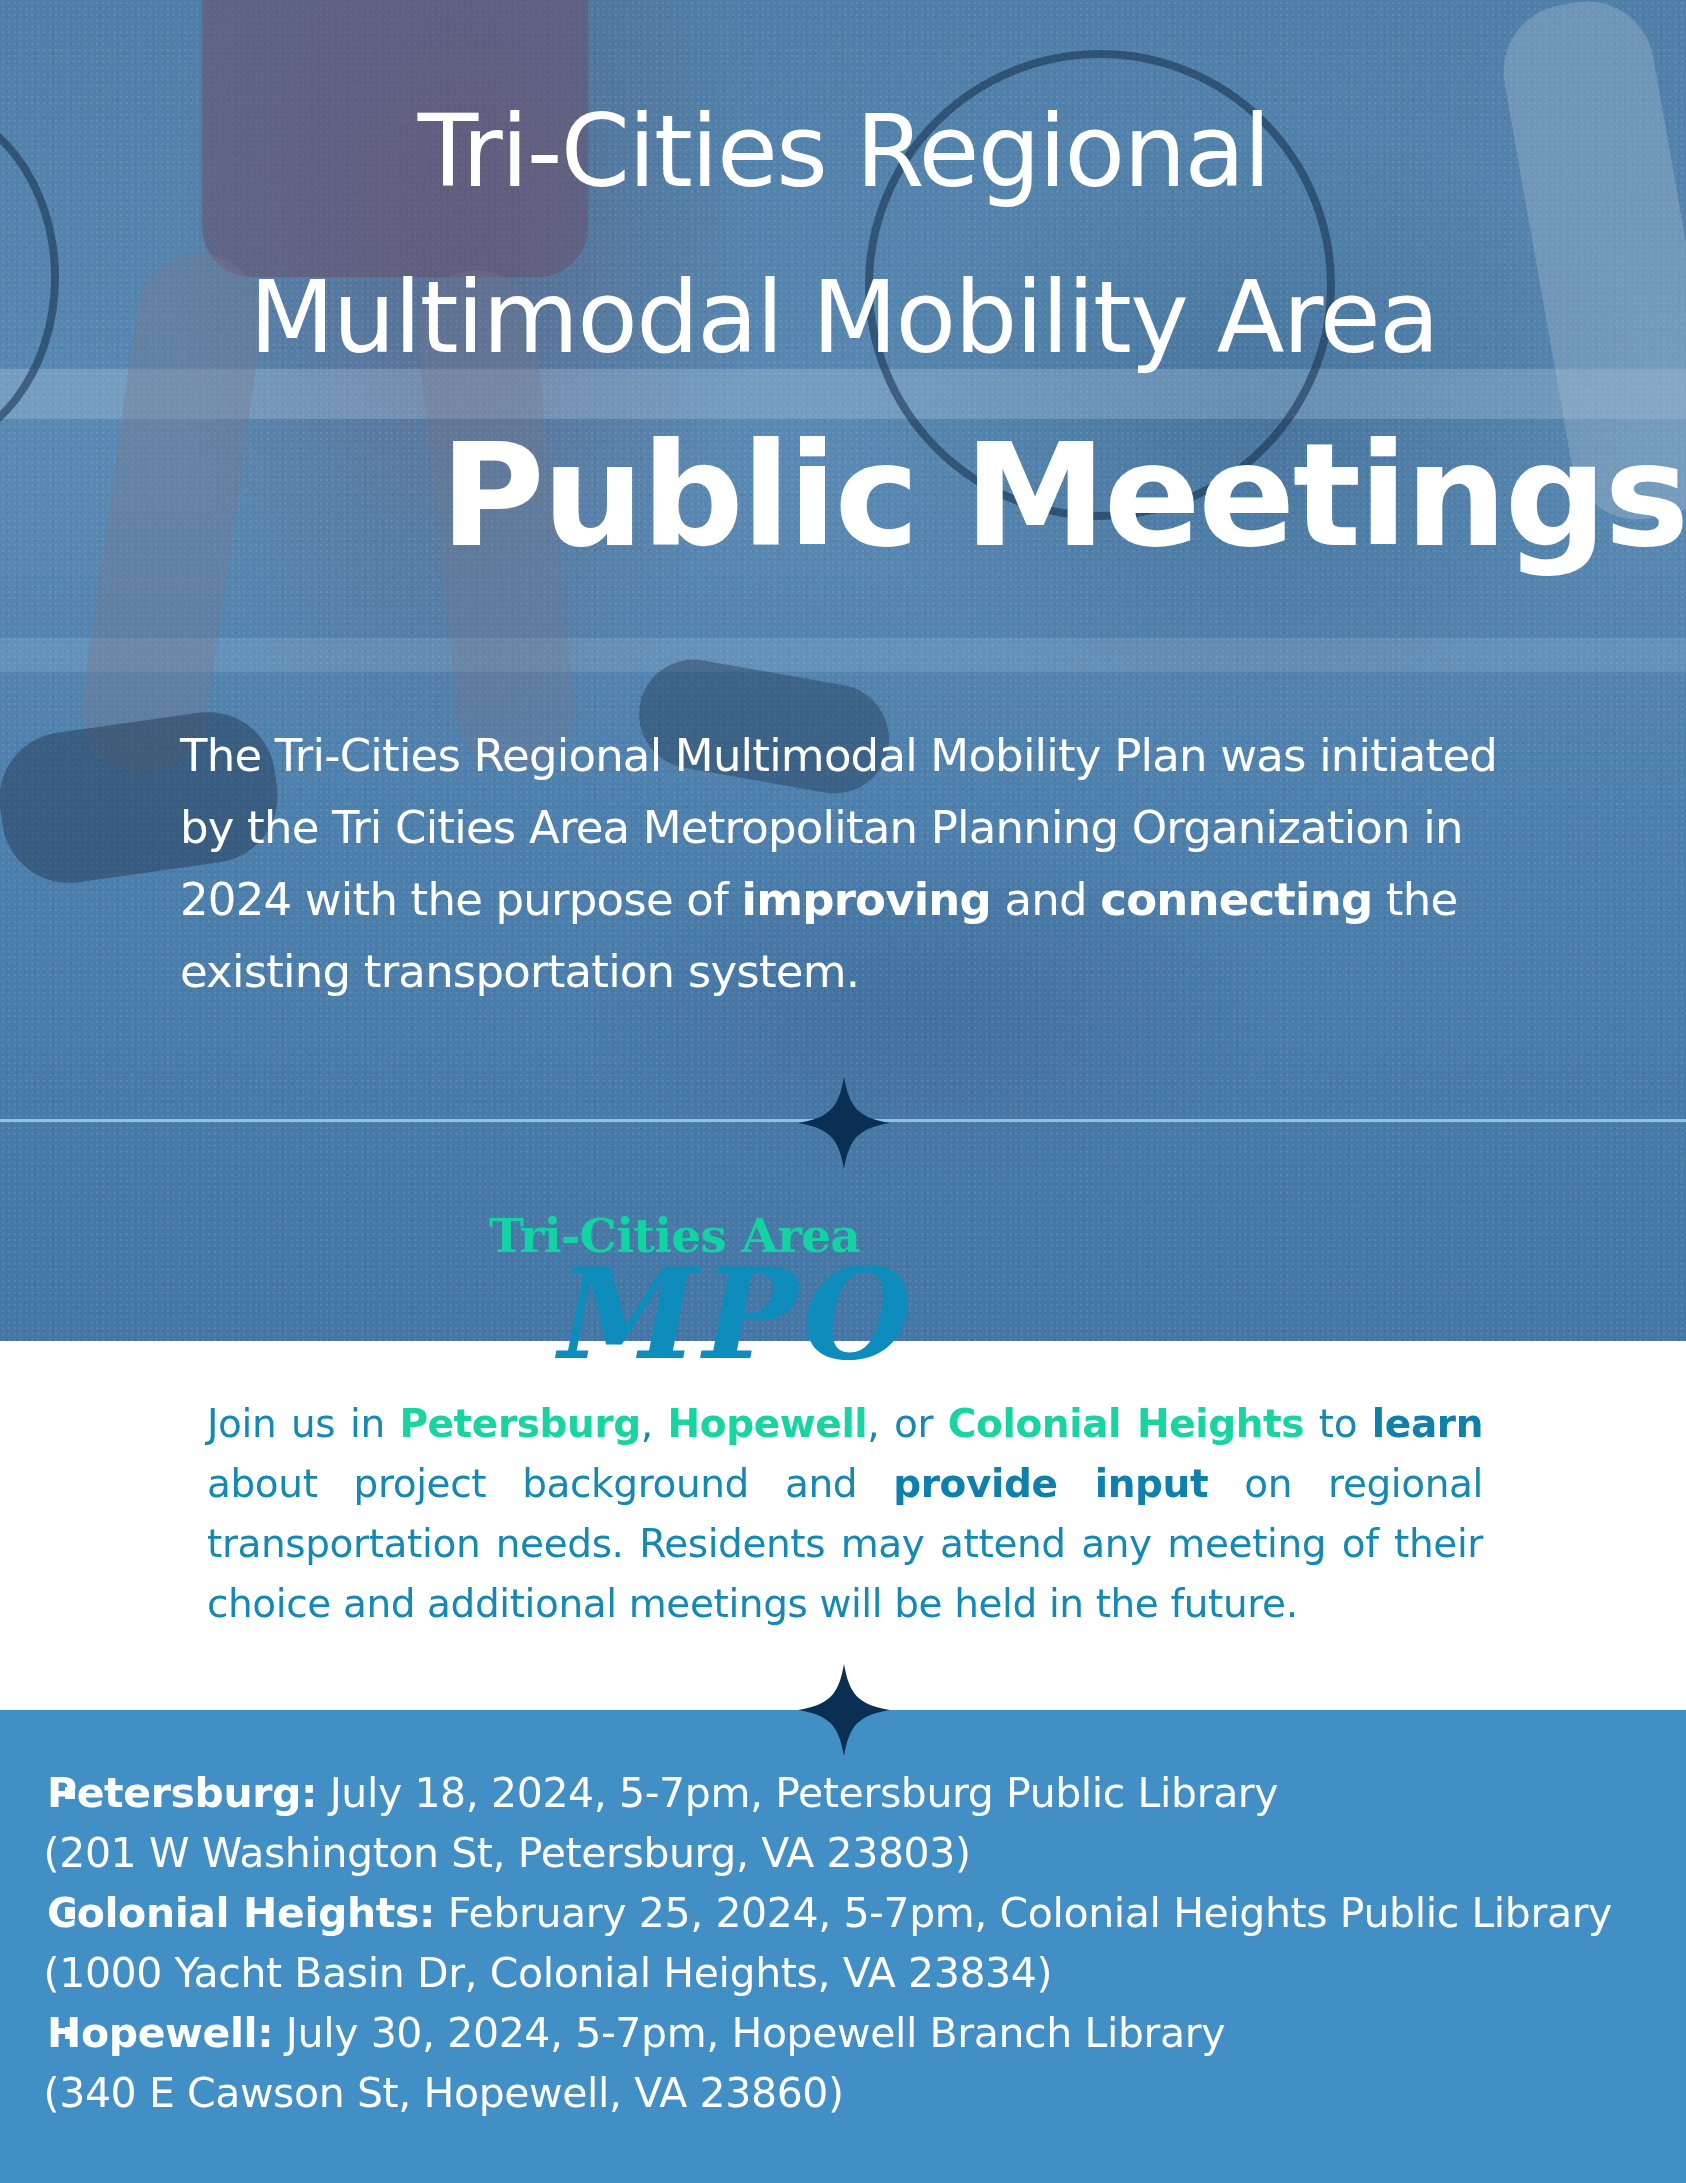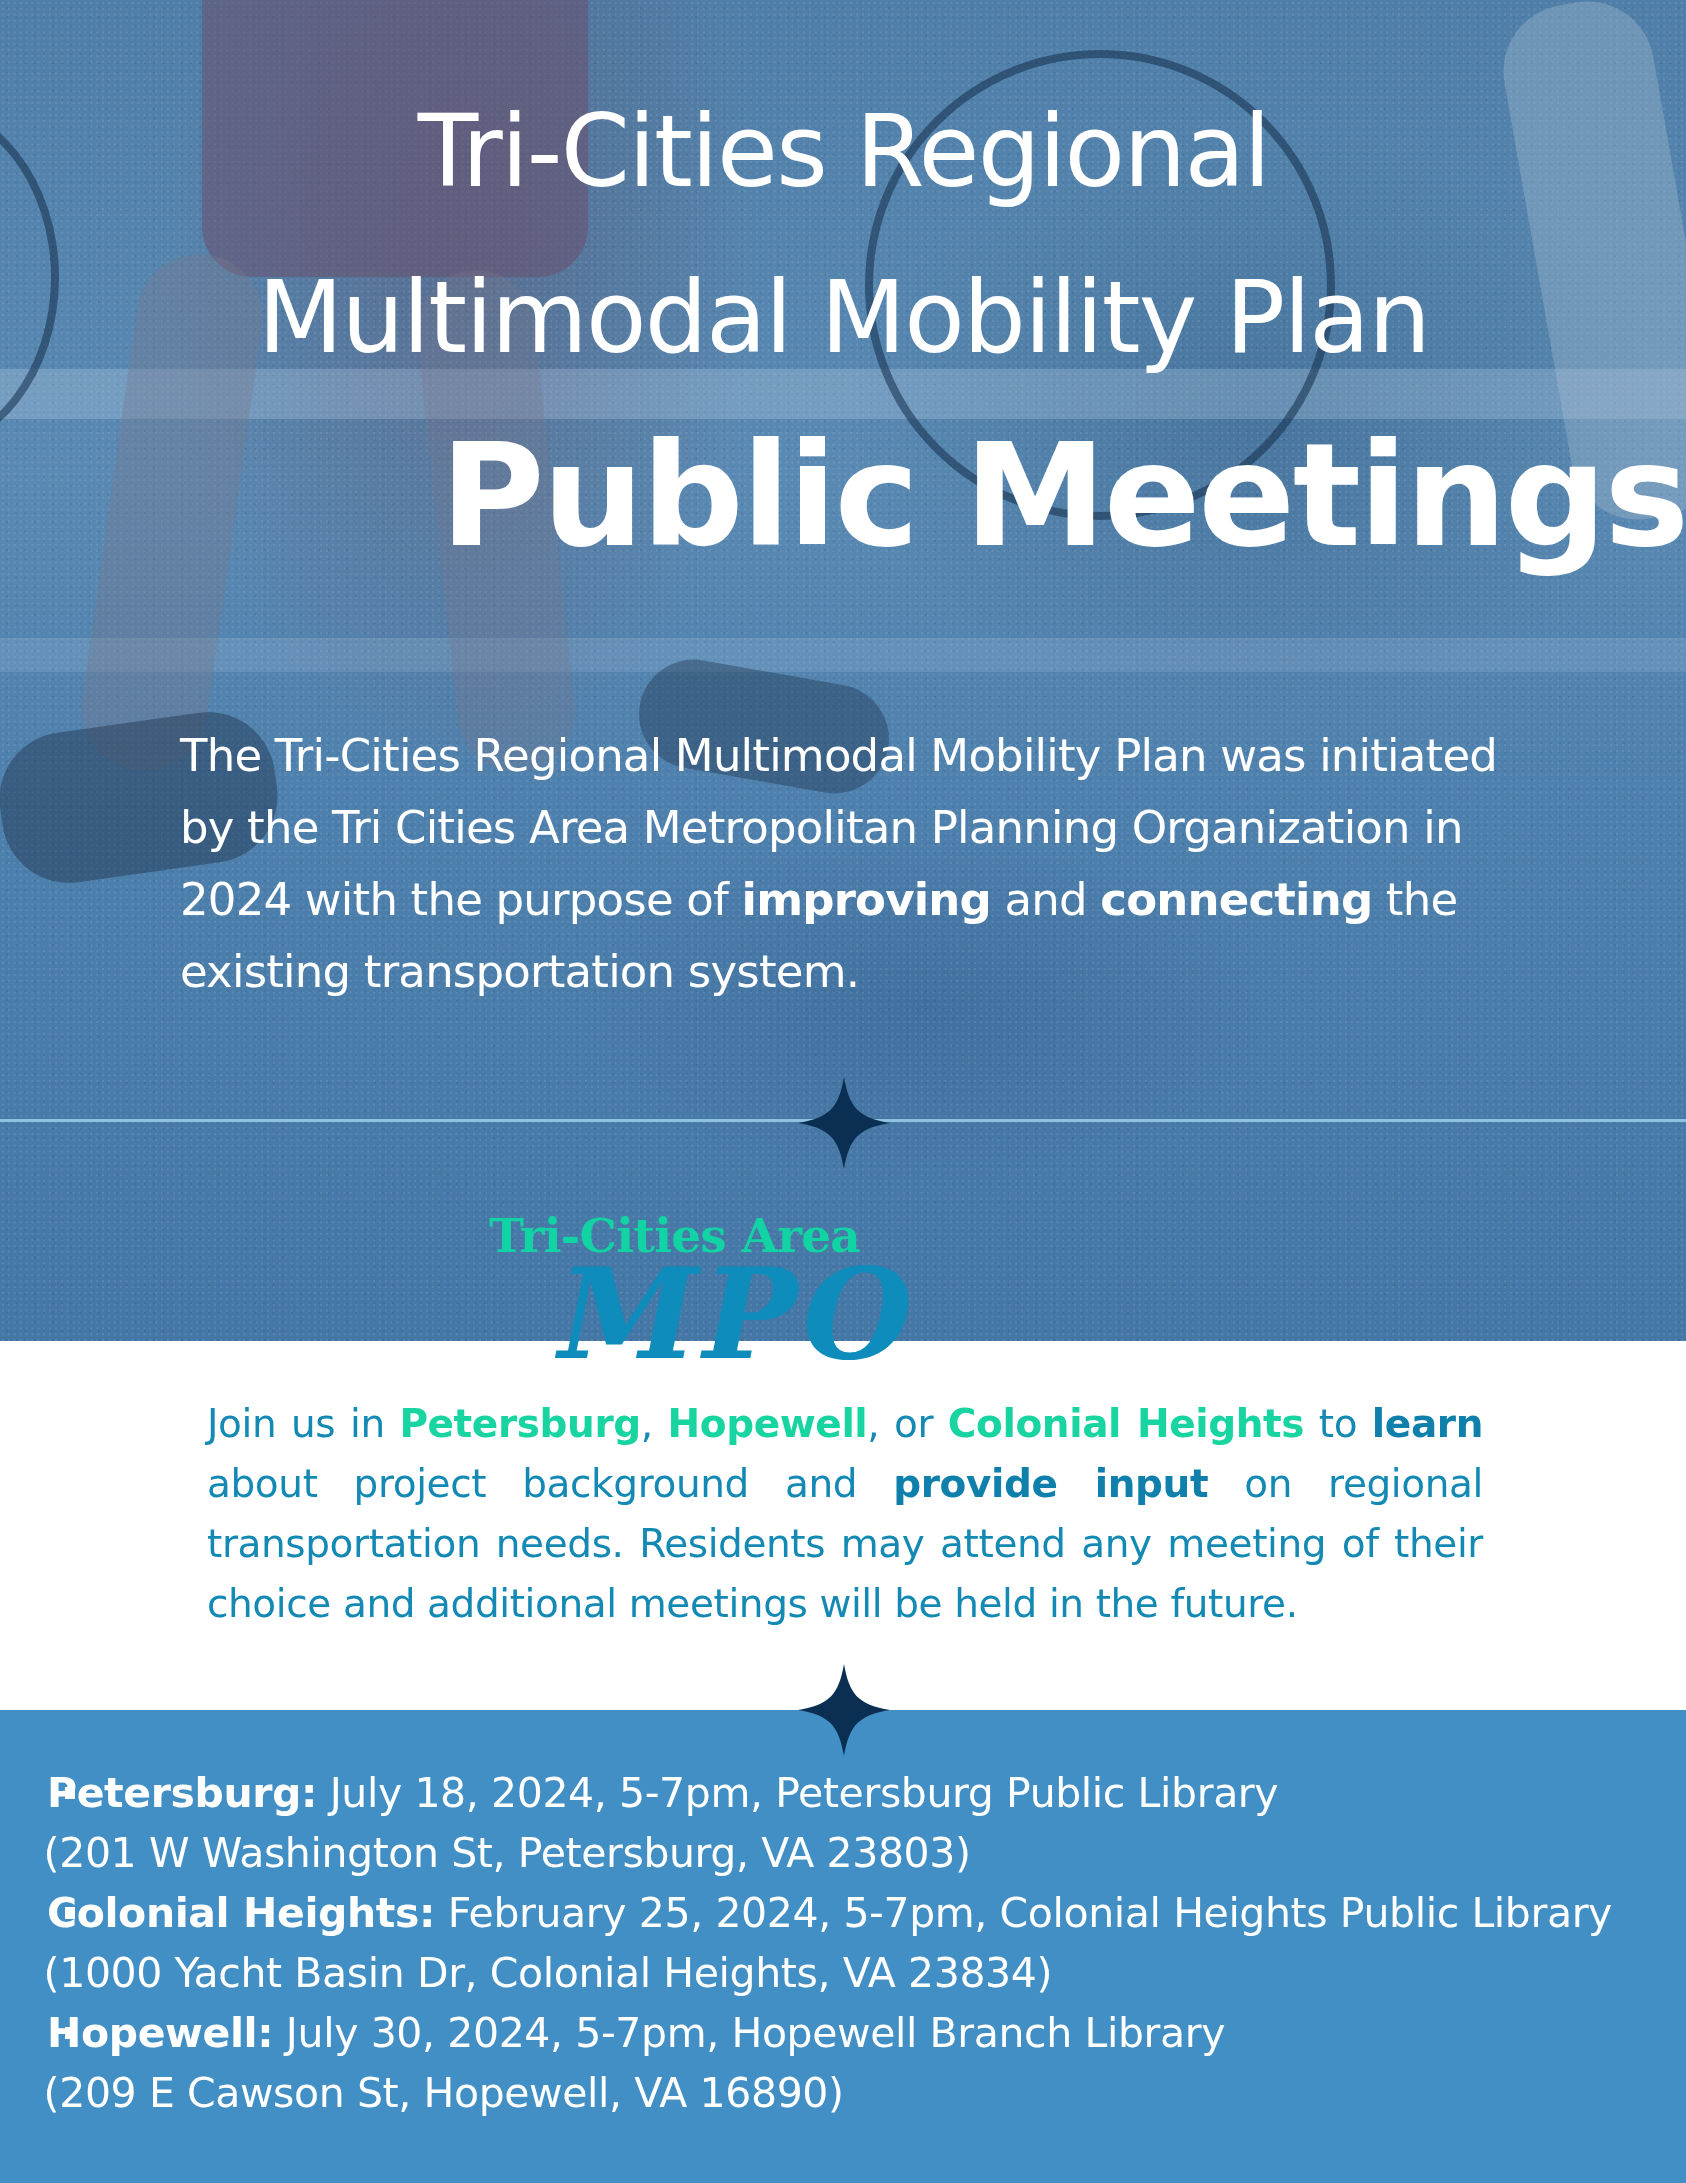--- a/index.html
+++ b/index.html
@@ -101,21 +101,21 @@
   <div class="wheel" style="left:865px;top:50px;width:470px;height:470px;"></div>
   <div class="wheel" style="left:-218px;top:101px;width:277px;height:353px;"></div>
   <div class="leg" style="left:202px;top:0;width:386px;height:277px;background:rgba(105,80,110,0.55);border-radius:0 0 50px 50px;"></div>
   <div class="leg" style="left:109px;top:252px;width:126px;height:521px;background:rgba(120,120,140,0.35);transform:rotate(8deg);"></div>
   <div class="leg" style="left:437px;top:269px;width:118px;height:504px;background:rgba(120,120,140,0.30);transform:rotate(-6deg);"></div>
   <div class="leg" style="left:0;top:722px;width:277px;height:151px;background:rgba(30,50,75,0.45);transform:rotate(-8deg);"></div>
   <div class="leg" style="left:638px;top:672px;width:252px;height:109px;background:rgba(30,50,75,0.40);transform:rotate(10deg);"></div>
   <div class="leg" style="left:1537px;top:0;width:151px;height:521px;background:rgba(170,190,210,0.35);transform:rotate(-10deg);"></div>
 
   <div class="title-line1">Tri-Cities Regional</div>
-  <div class="title-line2">Multimodal Mobility Plan</div>
+  <div class="title-line2">Multimodal Mobility Area</div>
   <div class="title-main">Public Meetings</div>
 
   <p class="intro">
     <span>The Tri-Cities Regional Multimodal Mobility Plan was initiated by the Tri Cities Area Metropolitan Planning Organization in 2024 with the purpose of </span><b>improving</b><span> and </span><b>connecting</b><span> the existing transportation system.</span>
   </p>
   <div class="bottom-line"></div>
 </div>
 
 <div class="star" style="left:798px;top:1077px;">
   <svg viewBox="0 0 100 100">
@@ -145,16 +145,16 @@
     <span class="addr">(201 W Washington St, Petersburg, VA 23803)</span>
   </li>
   <li class="meeting">
     <span class="bullet"></span>
     <span class="city-name">Colonial Heights:</span><span> February 25, 2024, 5-7pm, Colonial Heights Public Library</span>
     <span class="addr">(1000 Yacht Basin Dr, Colonial Heights, VA 23834)</span>
   </li>
   <li class="meeting">
     <span class="bullet"></span>
     <span class="city-name">Hopewell:</span><span> July 30, 2024, 5-7pm, Hopewell Branch Library</span>
-    <span class="addr">(209 E Cawson St, Hopewell, VA 16890)</span>
+    <span class="addr">(340 E Cawson St, Hopewell, VA 23860)</span>
   </li>
 </ul>
 
 
 </body></html>

